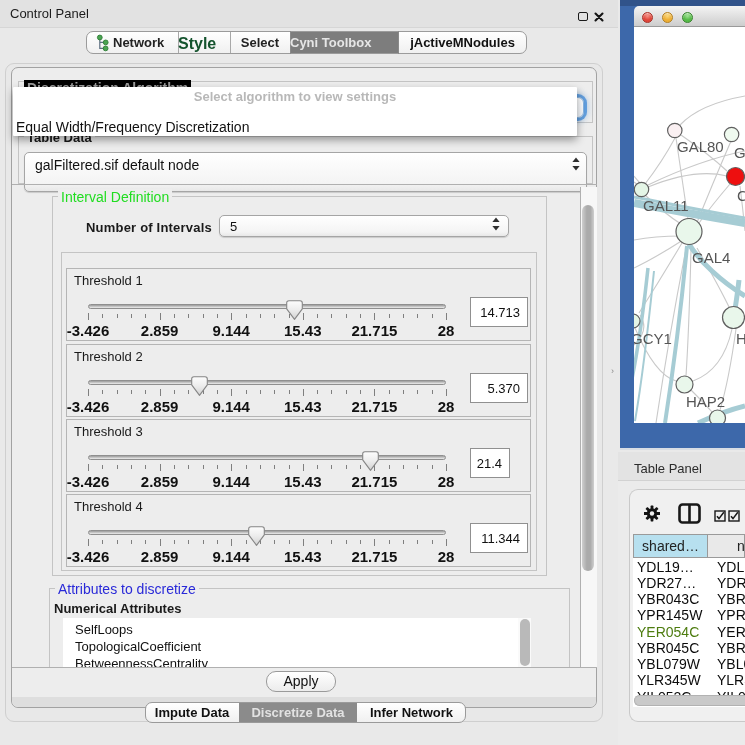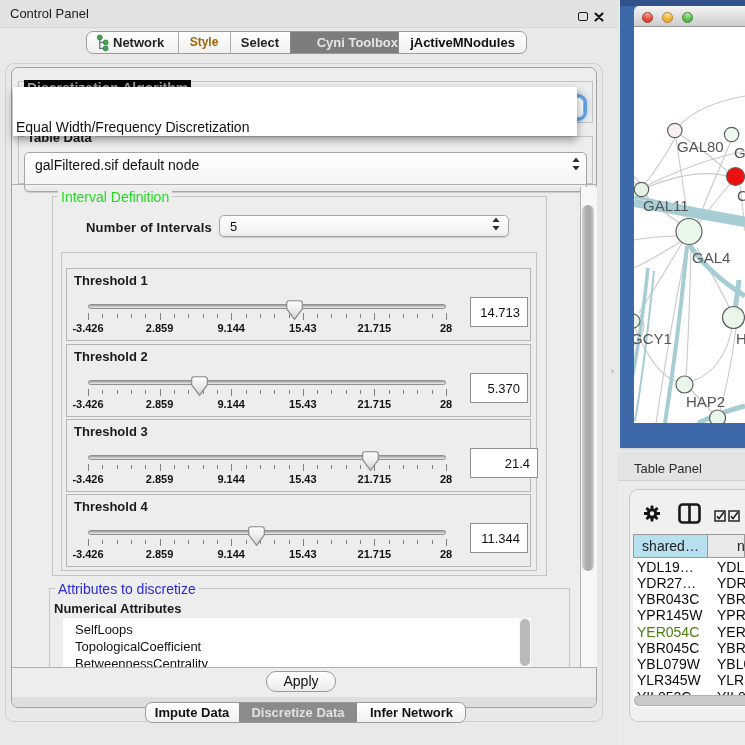--- a/index.html
+++ b/index.html
@@ -1,22 +1,22 @@
 <!DOCTYPE html>
 <html><head><meta charset="utf-8">
 <style>
 *{margin:0;padding:0;box-sizing:border-box}
 html,body{width:745px;height:745px;overflow:hidden}
 body{font-family:"Liberation Sans",sans-serif;background:#e9e9e9;position:relative}
 #root{position:absolute;left:0;top:0;width:745px;height:745px;overflow:hidden}
 .abs{position:absolute}
-.blab{position:absolute;font-size:13px;font-weight:bold;color:#1a1a1a;white-space:nowrap}
+.blab{position:absolute;font-size:13px;font-weight:normal;color:#1a1a1a;white-space:nowrap}
 .track{position:absolute;height:5px;border:1px solid #8f8f8f;border-radius:3px;background:linear-gradient(to bottom,#9a9a9a,#c9c9c9 55%,#ededed)}
 .tick{position:absolute;width:1px;background:#7f7f7f}
-.tlab{position:absolute;font-size:11px;font-weight:bold;color:#111;text-align:center}
+.tlab{position:absolute;font-size:15px;font-weight:bold;color:#111;text-align:center}
 .thbox{position:absolute;border:1px solid #b5b5b5;background:#ededed}
 .valbox{position:absolute;background:#fff;border:1px solid #909090}
 .valbox span{position:absolute;right:7px;top:7px;font-size:13px;color:#111}
 .combo{position:absolute;background:linear-gradient(to bottom,#ffffff,#f4f4f4 80%,#e8e8e8);border:1px solid #a5a5a5;border-radius:5px;box-shadow:0 1px 1px rgba(0,0,0,0.15)}
 .combo .ctext{position:absolute;left:10px;top:4px;font-size:13px;color:#111;white-space:nowrap}
 .grouptitle{position:absolute;font-size:13px;font-weight:normal;white-space:nowrap}
 </style></head><body>
 <div id="root">
 <div class="abs" style="left:0;top:0;width:618px;height:28px;background:#e2e2e2;border-bottom:1px solid #d6d6d6"></div>
 <div class="abs" style="left:10px;top:6px;font-size:13px;color:#1c1c1c">Control Panel</div>
@@ -32,23 +32,23 @@
 <div class="abs" style="left:230px;top:32px;width:1px;height:21px;background:#a8a8a8"></div>
 <div class="abs" style="left:290px;top:31px;width:1px;height:23px;background:#8a8a8a"></div>
 <div class="abs" style="left:398px;top:31px;width:1px;height:23px;background:#8a8a8a"></div>
 <svg class="abs" style="left:96px;top:34px" width="14" height="18" viewBox="0 0 14 18">
 <path d="M3.8,4 L3.8,15 M3.8,8.4 L9,8.4 M3.8,14.4 L9,14.4" stroke="#5c6e80" stroke-width="1.2" fill="none"></path>
 <circle cx="3.8" cy="3.5" r="2.4" fill="#4aa451" stroke="#2e7d36" stroke-width="0.9"></circle>
 <circle cx="9.7" cy="8.4" r="2.4" fill="#4aa451" stroke="#2e7d36" stroke-width="0.9"></circle>
 <circle cx="9.6" cy="14.4" r="2.4" fill="#4aa451" stroke="#2e7d36" stroke-width="0.9"></circle>
     </svg>
 <div class="abs" style="left:113px;top:35px;font-size:13px;font-weight:bold;color:#222">Network</div>
-<div class="abs" style="left:178px;top:35px;width:52px;text-align:center;font-size:12px;font-weight:bold;color:#a16207">Style</div>
+<div class="abs" style="left:178px;top:35px;width:52px;text-align:left;font-size:16px;font-weight:bold;color:#14532d">Style</div>
 <div class="abs" style="left:230px;top:35px;width:60px;text-align:center;font-size:13px;font-weight:bold;color:#222">Select</div>
-<div class="abs" style="left:290px;top:35px;width:108px;text-align:right;font-size:13px;font-weight:bold;color:#e6e6e6">Cyni Toolbox</div>
+<div class="abs" style="left:290px;top:35px;width:108px;text-align:left;font-size:13px;font-weight:bold;color:#e6e6e6">Cyni Toolbox</div>
 <div class="abs" style="left:398px;top:35px;width:129px;text-align:center;font-size:13px;font-weight:bold;color:#111">jActiveMNodules</div>
 <div class="abs" style="left:18px;top:81px;width:575px;height:42px;border:1px solid #c4c4c4"></div>
 <div class="abs" style="left:24px;top:80px;font-size:14px;font-weight:bold;color:#9b9b9b;background:#000000;padding:0 3px">Discretization Algorithm</div>
 <div class="abs" style="left:400px;top:97px;width:184px;height:21px;border-radius:6px;box-shadow:0 0 0 3px rgba(74,144,217,0.8),0 0 6px 3px rgba(74,144,217,0.45);background:linear-gradient(to bottom,#ffffff,#eef3f9);border:1px solid #87b3e0"></div>
 <div class="abs" style="left:18px;top:136px;width:575px;height:48px;border:1px solid #c4c4c4"></div>
 <div class="abs" style="left:24px;top:130px;font-size:13px;font-weight:bold;color:#1a1a1a;background:#ededed;padding:0 3px">Table Data</div>
 <div class="combo" style="left:24px;top:152px;width:563px;height:40px">
 <span class="ctext" style="font-size:14px;top:4px">galFiltered.sif default node</span>
     </div>
 <svg class="abs" style="left:571px;top:157px" width="10" height="14" viewBox="0 0 10 14">
@@ -204,21 +204,21 @@
 <svg style="position:absolute;left:362.3px;top:451px" width="17" height="20" viewBox="0 0 17 20">
 <defs>
         <linearGradient id="thg371" x1="0" y1="0" x2="0" y2="1">
 <stop offset="0" stop-color="#fdfdfd"></stop>
           <stop offset="0.5" stop-color="#ececec"></stop>
           <stop offset="1" stop-color="#d2d2d2"></stop>
         </linearGradient>
       </defs>
 <path d="M 3,0.7 L 14,0.7 Q 16.3,0.7 16.3,3 L 16.3,8.8 L 8.5,19.3 L 0.7,8.8 L 0.7,3 Q 0.7,0.7 3,0.7 Z" fill="url(#thg371)" stroke="#858585" stroke-width="1.1" stroke-linejoin="round"></path>
     </svg>
-<div class="valbox" style="left:470px;top:448px;width:68px;height:30px">
+<div class="valbox" style="left:470px;top:448px;width:40px;height:30px">
       <span>21.4</span>
     </div>
 <div class="thbox" style="left:66px;top:494px;width:465px;height:73px"></div>
 <div class="blab" style="left:74px;top:499px">Threshold 4</div>
 <div class="track" style="left:88px;top:530px;width:358px"></div>
 <div class="tick" style="left:88.0px;top:539px;height:7px"></div>
 <div class="tick" style="left:102.3px;top:540px;height:4px"></div>
 <div class="tick" style="left:116.6px;top:540px;height:4px"></div>
 <div class="tick" style="left:131.0px;top:540px;height:4px"></div>
 <div class="tick" style="left:145.3px;top:540px;height:4px"></div>
@@ -273,20 +273,21 @@
 <div class="abs" style="left:520px;top:619px;width:10px;height:47px;background:#b9b9b9;border-radius:6px"></div>
 <div class="abs" style="left:266px;top:671px;width:70px;height:21px;background:linear-gradient(to bottom,#ffffff,#ececec);border:1px solid #9a9a9a;border-radius:10px;text-align:center;font-size:14px;color:#111;line-height:19px">Apply</div>
 <div class="abs" style="left:12px;top:697px;width:584px;height:10px;background:#dedede;border-radius:0 0 7px 7px"></div>
 <div class="abs" style="left:145px;top:702px;width:321px;height:21px;background:linear-gradient(to bottom,#ffffff,#f0f0f0);border:1px solid #9a9a9a;border-radius:7px"></div>
 <div class="abs" style="left:239px;top:702px;width:118px;height:21px;background:#8b8b8b;border-top:1px solid #9a9a9a;border-bottom:1px solid #9a9a9a"></div>
 <div class="abs" style="left:145px;top:705px;width:94px;text-align:center;font-size:13px;font-weight:bold;color:#111">Impute Data</div>
 <div class="abs" style="left:239px;top:705px;width:118px;text-align:center;font-size:13px;font-weight:bold;color:#e2e2e2">Discretize Data</div>
 <div class="abs" style="left:357px;top:705px;width:109px;text-align:center;font-size:13px;font-weight:bold;color:#111">Infer Network</div>
 <div class="abs" style="left:611px;top:366px;font-size:9px;color:#8a8a8a">›</div>
 <div class="abs" style="left:13px;top:87px;width:564px;height:49px;background:#fff;box-shadow:0 4px 9px rgba(0,0,0,0.38);border-radius:1px"></div>
+<div class="abs" style="left:13px;top:89px;width:564px;text-align:center;font-size:13px;font-weight:bold;color:#b8b8b8">Select algorithm to view settings</div>
 <div class="abs" style="left:16px;top:119px;font-size:14px;color:#111">Equal Width/Frequency Discretization</div>
 <div class="abs" style="left:620px;top:0;width:125px;height:450px;background:#3d68aa;border-bottom:2px solid #d8dde4"></div>
 <div class="abs" style="left:620px;top:0;width:125px;height:6px;background:#31538a"></div>
 <div class="abs" style="left:634px;top:6px;width:111px;height:21px;background:linear-gradient(to bottom,#f4f4f4,#cdcdcd);border-bottom:1px solid #9a9a9a;border-radius:5px 0 0 0"></div>
 <div class="abs" style="left:641.5px;top:11.5px;width:11px;height:11px;border-radius:50%;background:radial-gradient(circle at 50% 28%, #f28a80 8%, #e0453a 55%, #e0453a);border:1px solid #a62d24;box-shadow:inset 0 1px 1px rgba(255,255,255,0.6)"></div>
 <div class="abs" style="left:661.5px;top:11.5px;width:11px;height:11px;border-radius:50%;background:radial-gradient(circle at 50% 28%, #f8d478 8%, #eeaf34 55%, #eeaf34);border:1px solid #b37e1c;box-shadow:inset 0 1px 1px rgba(255,255,255,0.6)"></div>
 <div class="abs" style="left:681.5px;top:11.5px;width:11px;height:11px;border-radius:50%;background:radial-gradient(circle at 50% 28%, #9ade8e 8%, #55bb47 55%, #55bb47);border:1px solid #35812b;box-shadow:inset 0 1px 1px rgba(255,255,255,0.6)"></div>
 <div class="abs" style="left:634px;top:27px;width:111px;height:396px;background:#ffffff;overflow:hidden">
 <svg width="111" height="396" viewBox="634 27 111 396" style="position:absolute;left:0;top:0">
 <g fill="none" stroke="#c9c9c9" stroke-width="1.1">

